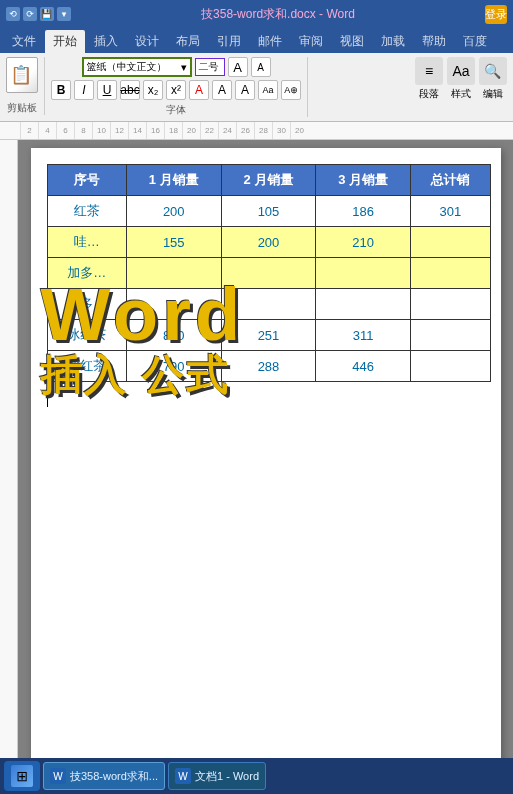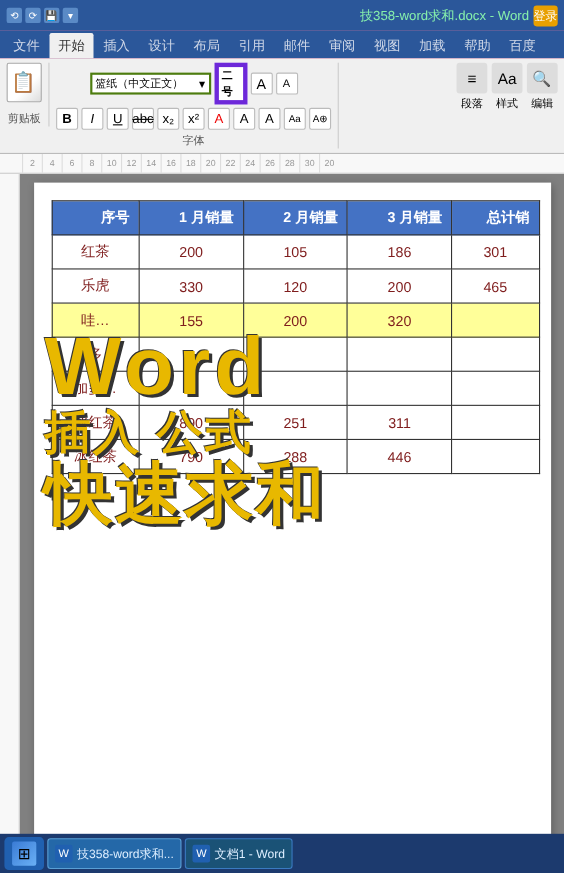--- a/index.html
+++ b/index.html
@@ -33,36 +33,36 @@
       border-radius: 2px;
       display: flex;
       align-items: center;
       justify-content: center;
       font-size: 9px;
       color: #fff;
       cursor: pointer;
     }
     .title-text {
       flex: 1;
-      text-align: right;
-      color: #86efac;
+      text-align: center;
+      color: #f9a8d4;
       font-size: 12px;
     }
     .login-btn {
       background: #e8a000;
       color: #fff;
       font-size: 11px;
       padding: 2px 0;
       border-radius: 3px;
       cursor: pointer;
     }
 
     
     .ribbon {
-      background: #be185d;
+      background: #f9a8d4;
       padding: 0;
     }
     .ribbon-tabs {
       display: flex;
       background: #2b579a;
       padding: 2px 4px 0;
       gap: 1px;
     }
     .ribbon-tab {
       padding: 3px 8px;
@@ -129,26 +129,25 @@
       font-size: 11px;
       padding: 1px 3px;
       width: 110px;
       display: flex;
       align-items: center;
       justify-content: space-between;
       cursor: pointer;
     }
     .size-dropdown {
       background: #fff;
-      border: 4px solid #6d28d9;
+      border: 1px solid #6d28d9;
       font-size: 11px;
       padding: 1px 3px;
       width: 30px;
       cursor: pointer;
-      font-weight: bold;
     }
     .font-btn {
       width: 20px;
       height: 20px;
       background: #fff;
       border: 1px solid #bbb;
       border-radius: 2px;
       font-size: 12px;
       display: flex;
       align-items: center;
@@ -251,27 +250,26 @@
     .word-table th, .word-table td {
       border: 1px solid #333;
       padding: 6px 8px;
       text-align: center;
     }
     .word-table thead th {
       background: #4472c4;
       color: #fff;
       font-weight: bold;
       font-size: 13px;
-      text-align: right;
     }
     .word-table tbody tr:nth-child(3) td {
       background: #ffff99;
     }
     .word-table tbody td {
-      color: #7f1d1d;
+      color: #0369a1;
     }
 
     
     .overlay-text {
       position: absolute;
       top: 130px;
       left: 10px;
       right: 0;
       pointer-events: none;
     }
@@ -511,32 +509,25 @@
           </tr>
         </thead>
         <tbody id="table-body">
         <tr>
               <td>红茶</td>
               <td>200</td>
               <td>105</td>
               <td>186</td>
               <td>301</td>
             </tr>
-            <tr>
-              <td>乐虎</td>
-              <td>330</td>
-              <td>120</td>
-              <td>200</td>
-              <td>465</td>
-            </tr>
             <tr style="background: rgb(255, 255, 153);">
               <td>哇…</td>
               <td>155</td>
               <td>200</td>
-              <td>320</td>
+              <td>210</td>
               <td></td>
             </tr>
             <tr>
               <td>加多…</td>
               <td></td>
               <td></td>
               <td></td>
               <td></td>
             </tr>
             <tr>
@@ -559,21 +550,20 @@
               <td>288</td>
               <td>446</td>
               <td></td>
             </tr>
           </tbody>
       </table>
 
       <div class="overlay-text">
         <div class="overlay-line1">Word</div>
         <div class="overlay-line2">插入 公式</div>
-        <div class="overlay-line3">快速求和</div>
       </div>
 
       <div style="margin-top:8px;">
         <span class="cursor-line"></span>
       </div>
     </div>
   </div>
 </div>
 
 <div class="status-bar">

